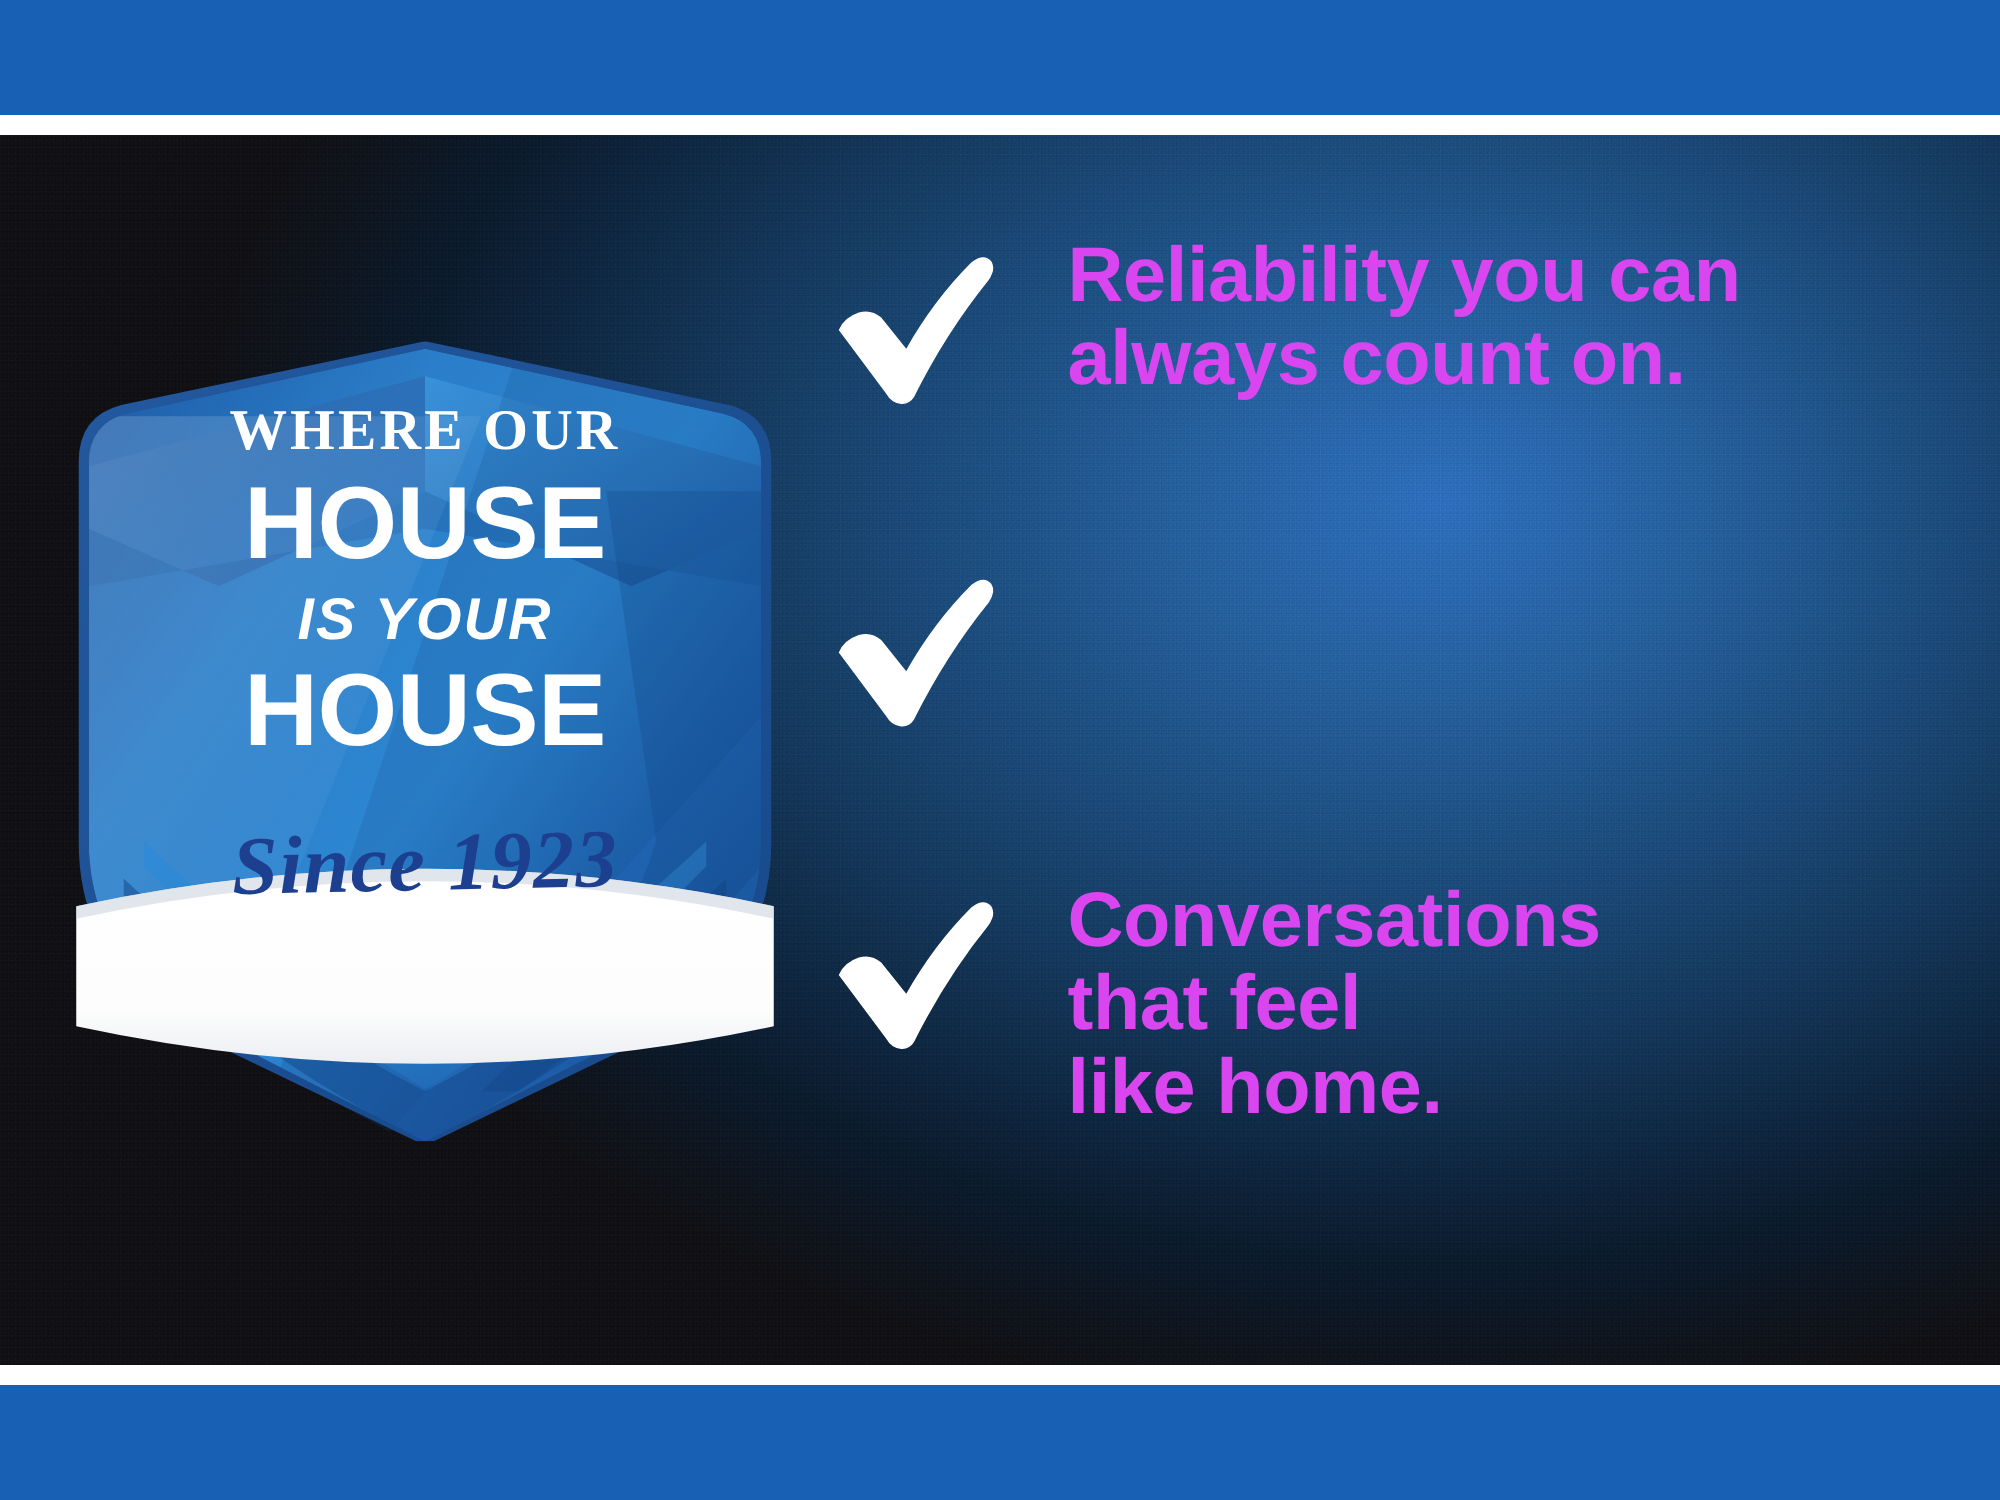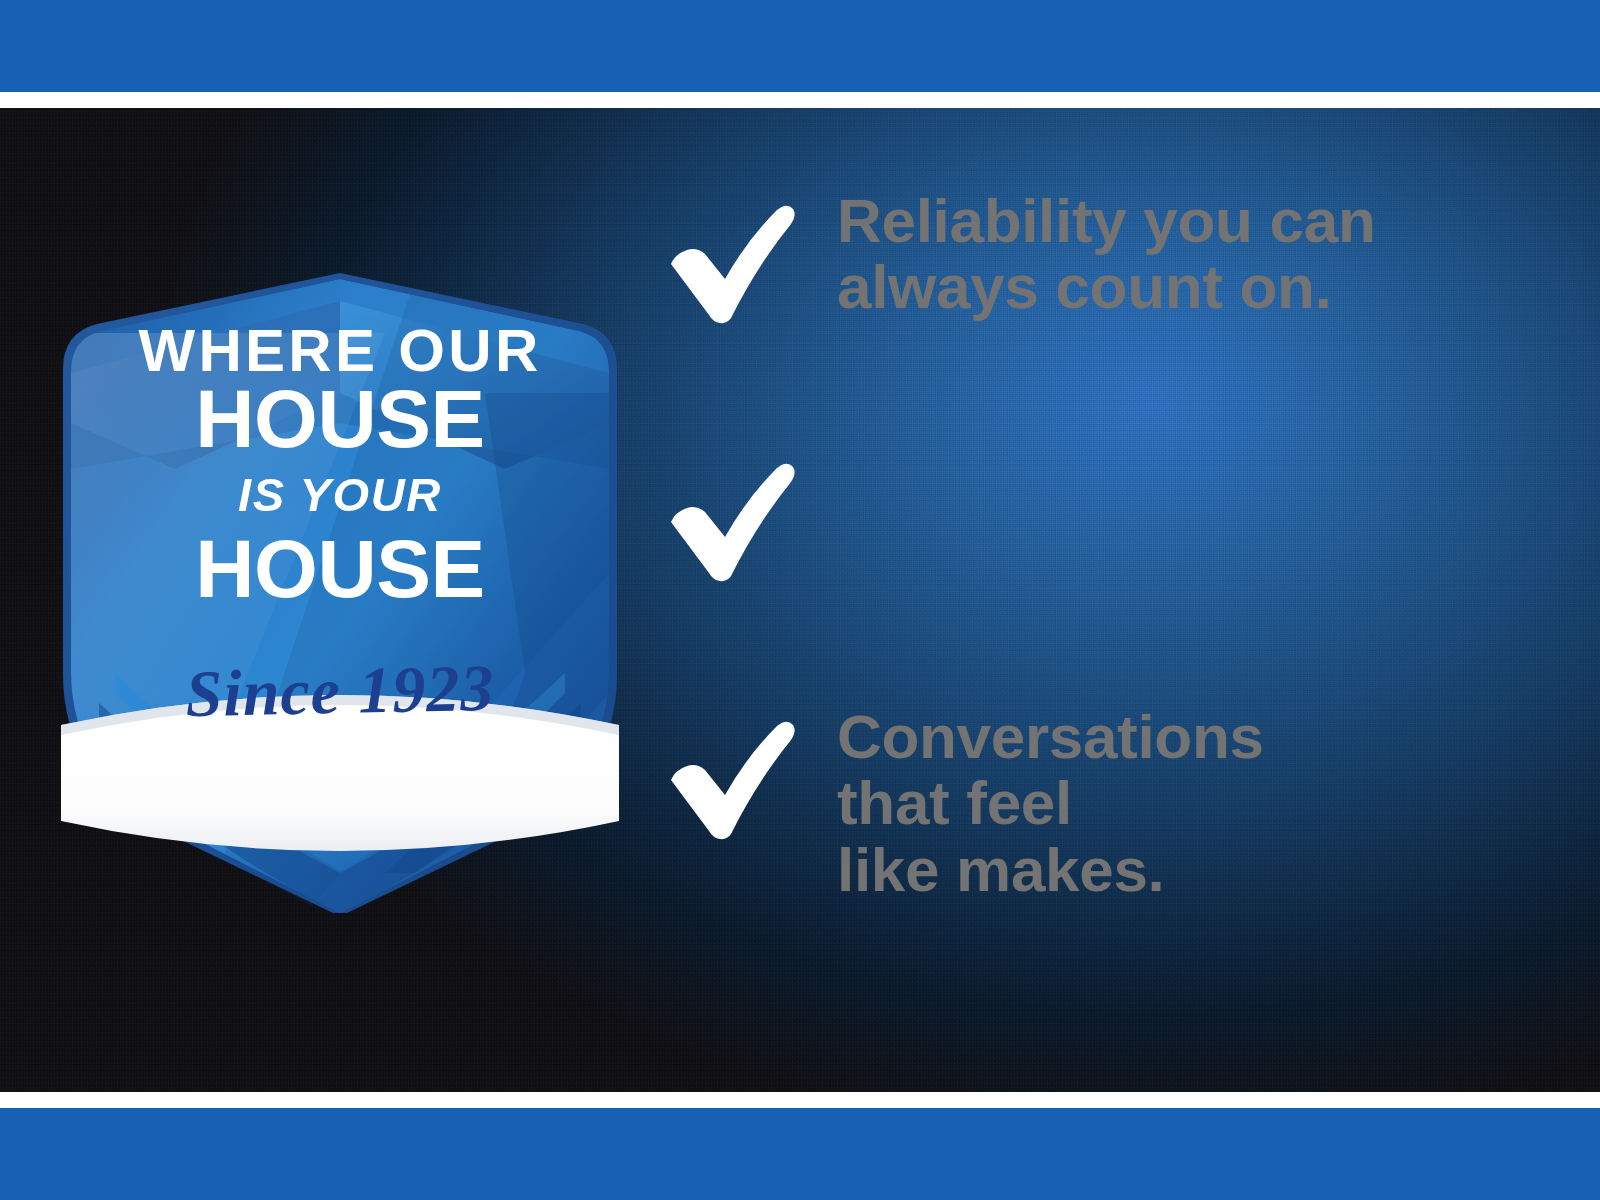--- a/index.html
+++ b/index.html
@@ -131,21 +131,21 @@
     position: absolute;
     left: 0;
     width: 100%;
     font-weight: 700;
     line-height: 1;
     letter-spacing: 0.01em;
     text-transform: uppercase;
     white-space: nowrap;
     font-family: "Liberation Sans", sans-serif;
   }
-  .sl-1 { top: 48px;  font-size: 60px; letter-spacing: 0.055em; }
+  .sl-1 { top: 48px;  font-size: 46px; letter-spacing: 0.055em; font-family: Liberation Serif, serif; }
   .sl-2 { top: 105px; font-size: 82px; letter-spacing: -0.005em; }
   .sl-3 { top: 198px; font-size: 47px; letter-spacing: 0.035em; font-style: italic; }
   .sl-4 { top: 255px; font-size: 82px; letter-spacing: -0.005em; }
 
   .ribbon-text {
     position: absolute;
     left: 0;
     top: 385px;
     width: 570px;
     text-align: center;
@@ -178,22 +178,22 @@
   .check {
     flex: 0 0 auto;
     width: 132px;
     height: 124px;
     margin-top: 12px;
   }
   .check svg { display: block; width: 100%; height: 100%; }
 
   .benefit-text {
     flex: 1 1 auto;
-    margin-left: 40px;
-    color: #737373;
+    margin-left: 57px;
+    color: #d946ef;
     font-family: "Liberation Sans", sans-serif;
     font-weight: 700;
     font-size: 62px;
     line-height: 1.07;
     letter-spacing: -0.005em;
     white-space: pre-line;
   }
 </style>
 </head>
 <body>
@@ -331,18 +331,18 @@
       <div class="benefit">
         <span class="check">
           <svg viewBox="0 0 132 124" xmlns="http://www.w3.org/2000/svg" aria-hidden="true">
             <path d="M6 64 Q10 54 22 50 Q32 47 40 54 L60 79
                      Q82 40 112 10 Q122 2 128 9 Q132 15 126 24
                      Q92 66 66 118 Q62 124 55 123 Q48 122 44 115 Z" fill="#ffffff"></path>
           </svg>
         </span>
         <div class="benefit-text">Conversations
 that feel
-like makes.</div>
+like home.</div>
       </div>
 
     </div>
   </div>
 </div>
 
 </body></html>

